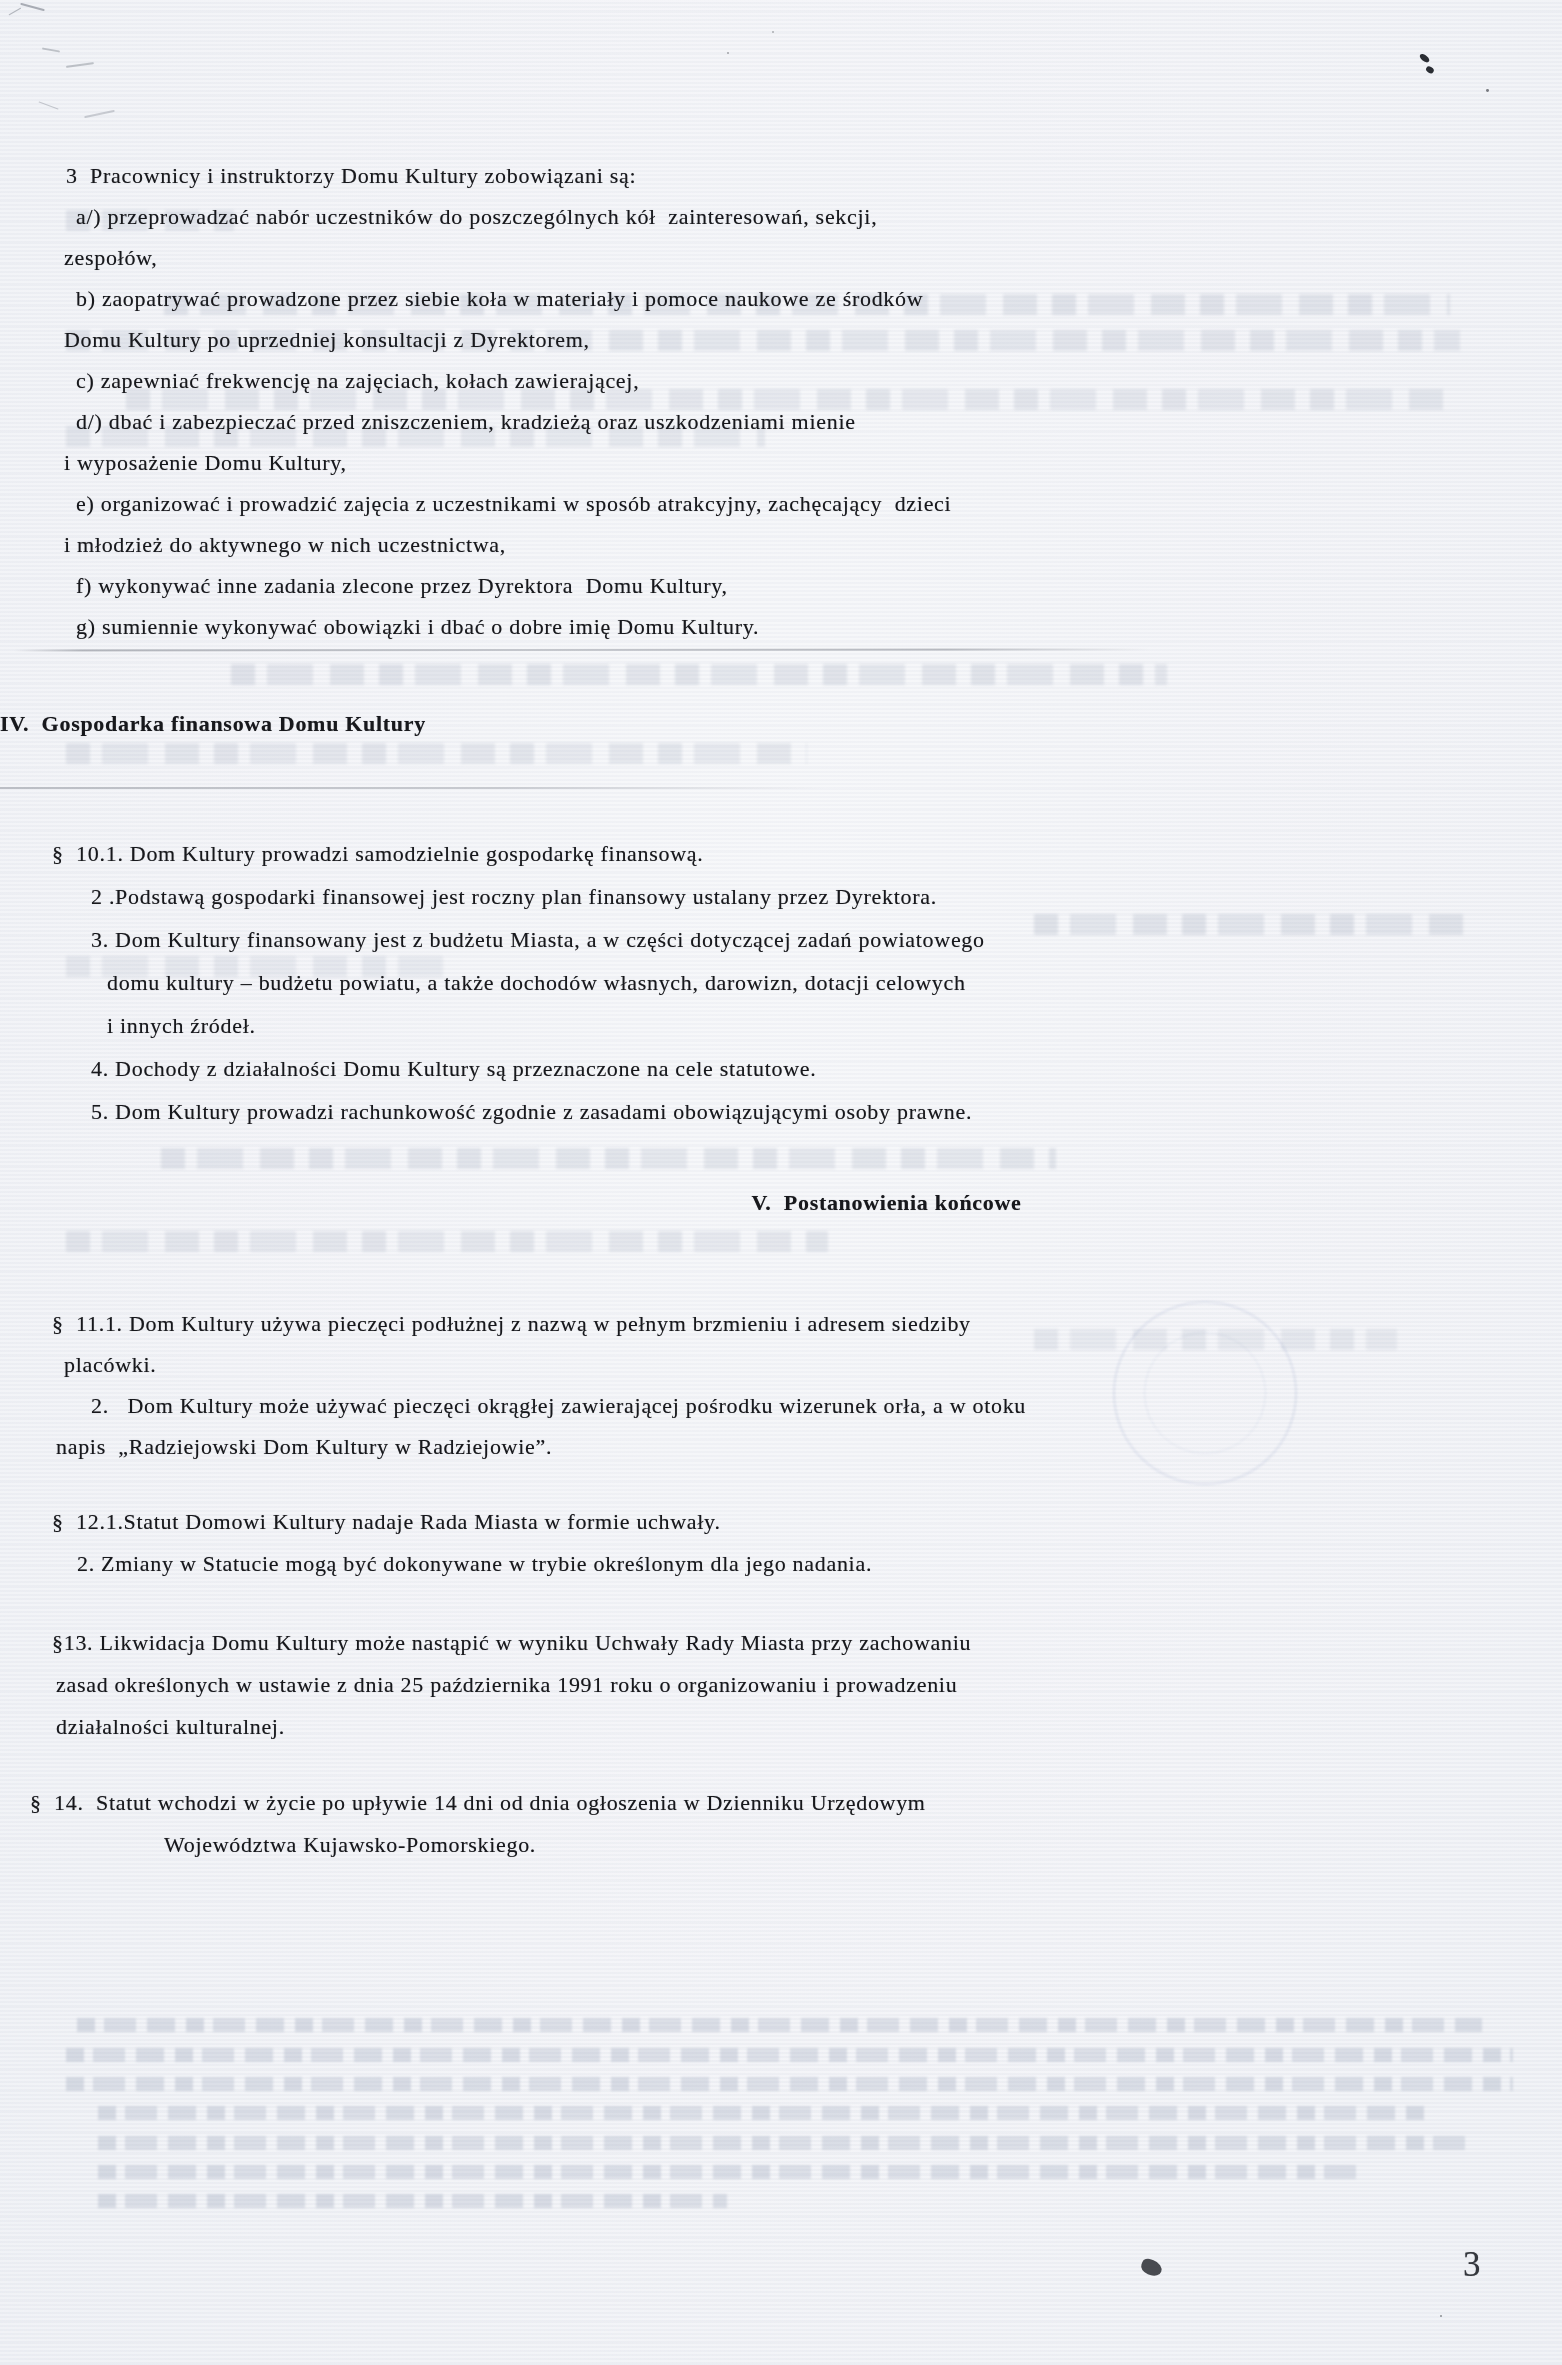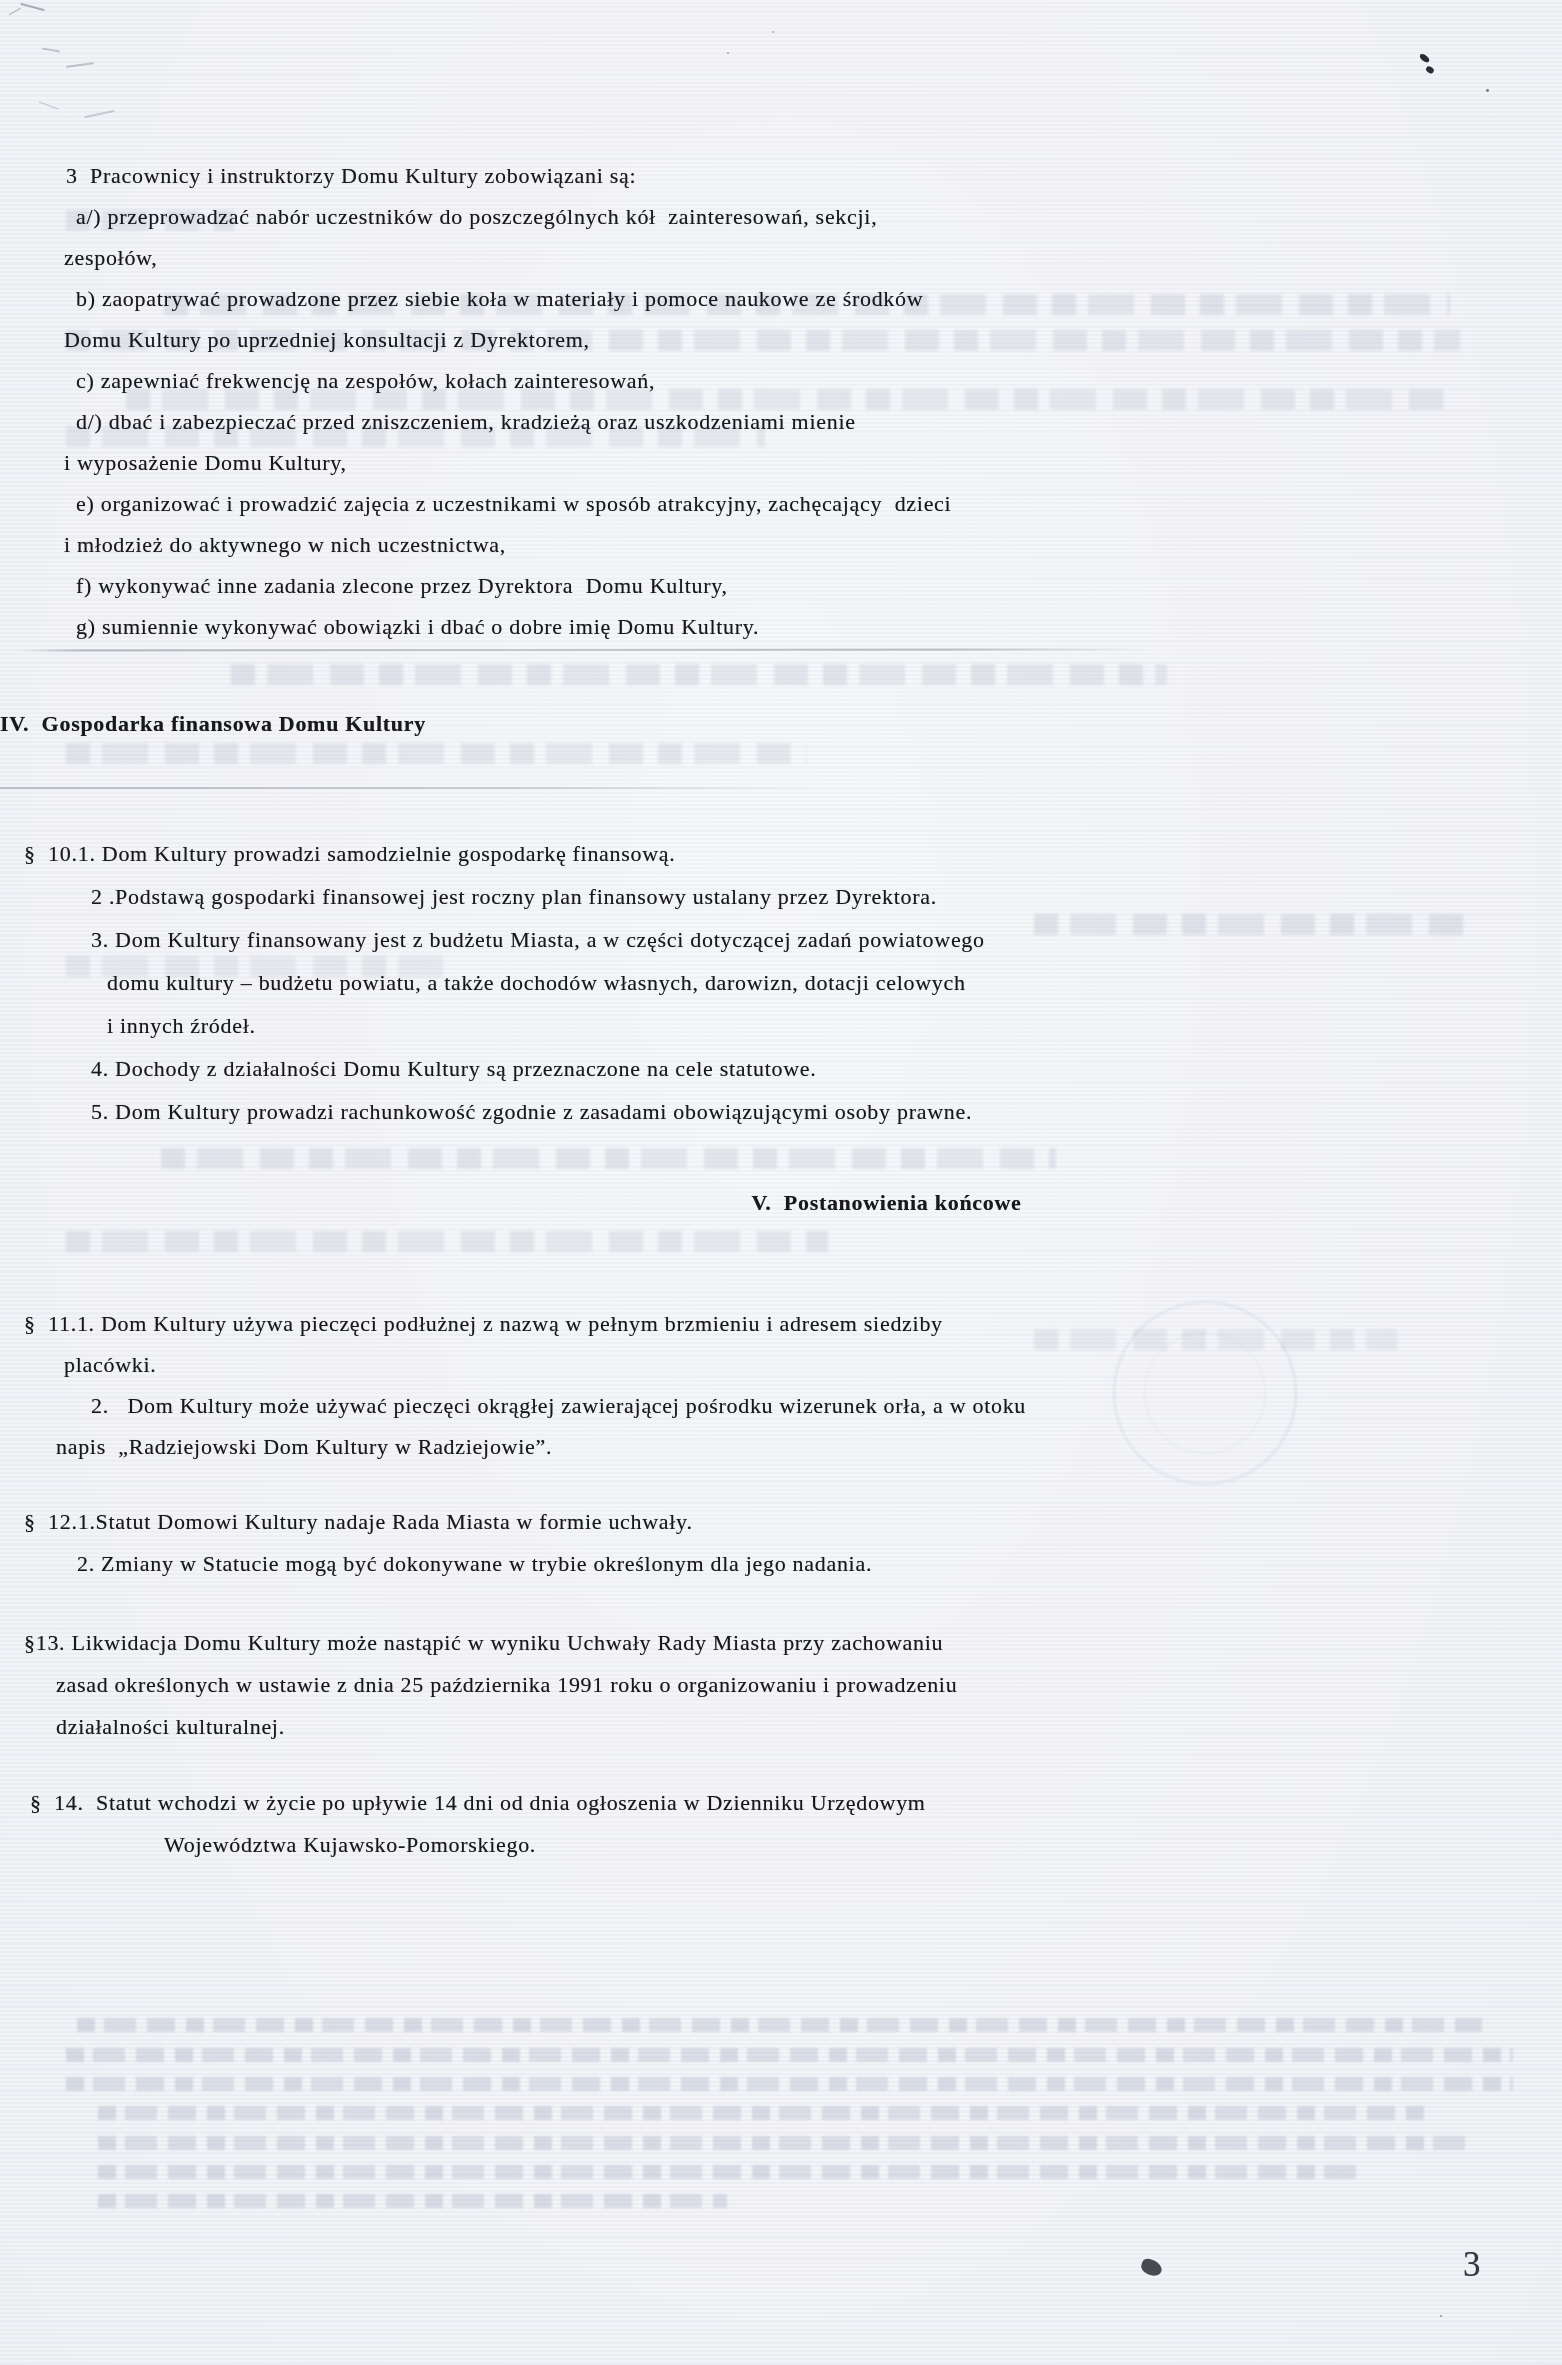--- a/index.html
+++ b/index.html
@@ -29,21 +29,21 @@
   .blk-p10{margin-top:87px;line-height:43px;}
   .blk-h5{margin-top:48px;line-height:43px;}
   .blk-p11{margin-top:79px;line-height:41px;}
   .blk-p12{margin-top:34px;line-height:42px;}
   .blk-p13{margin-top:37px;line-height:42px;}
   .blk-p14{margin-top:34px;line-height:42px;}
   
   .in-intro{padding-left:66px;}
   .in-item{padding-left:76px;}
   .in-cont{padding-left:64px;}
-  .in-sect{padding-left:24px;}
+  .in-sect{padding-left:52px;}
   .in-num{padding-left:91px;}
   .in-numcont{padding-left:107px;}
   .in-flush{padding-left:56px;}
   .in-num2{padding-left:77px;}
   .in-sect14{padding-left:30px;}
   .in-cont14{padding-left:164px;}
   .in-center{text-align:left;}
   .in-center-v{text-align:center;position:relative;left:105px;}
   
   .page-number{
@@ -127,21 +127,21 @@
   <div class="ghost-fn" style="left:98px;top:2165px;width:1258px;"></div>
   <div class="ghost-fn" style="left:98px;top:2194px;width:629px;"></div>
 
   <main class="doc" id="doc">
       <section class="blk-duties">
         <p class="line in-intro">3  Pracownicy i instruktorzy Domu Kultury zobowiązani są:</p>
         <p class="line in-item">a/) przeprowadzać nabór uczestników do poszczególnych kół  zainteresowań, sekcji,</p>
         <p class="line in-cont">zespołów,</p>
         <p class="line in-item">b) zaopatrywać prowadzone przez siebie koła w materiały i pomoce naukowe ze środków</p>
         <p class="line in-cont">Domu Kultury po uprzedniej konsultacji z Dyrektorem,</p>
-        <p class="line in-item">c) zapewniać frekwencję na zespołów, kołach zainteresowań,</p>
+        <p class="line in-item">c) zapewniać frekwencję na zajęciach, kołach zawierającej,</p>
         <p class="line in-item">d/) dbać i zabezpieczać przed zniszczeniem, kradzieżą oraz uszkodzeniami mienie</p>
         <p class="line in-cont">i wyposażenie Domu Kultury,</p>
         <p class="line in-item">e) organizować i prowadzić zajęcia z uczestnikami w sposób atrakcyjny, zachęcający  dzieci</p>
         <p class="line in-cont">i młodzież do aktywnego w nich uczestnictwa,</p>
         <p class="line in-item">f) wykonywać inne zadania zlecone przez Dyrektora  Domu Kultury,</p>
         <p class="line in-item">g) sumiennie wykonywać obowiązki i dbać o dobre imię Domu Kultury.</p>
       </section>
       <section class="blk-h4">
         <p class="line in-center b">IV.  Gospodarka finansowa Domu Kultury</p>
       </section>

